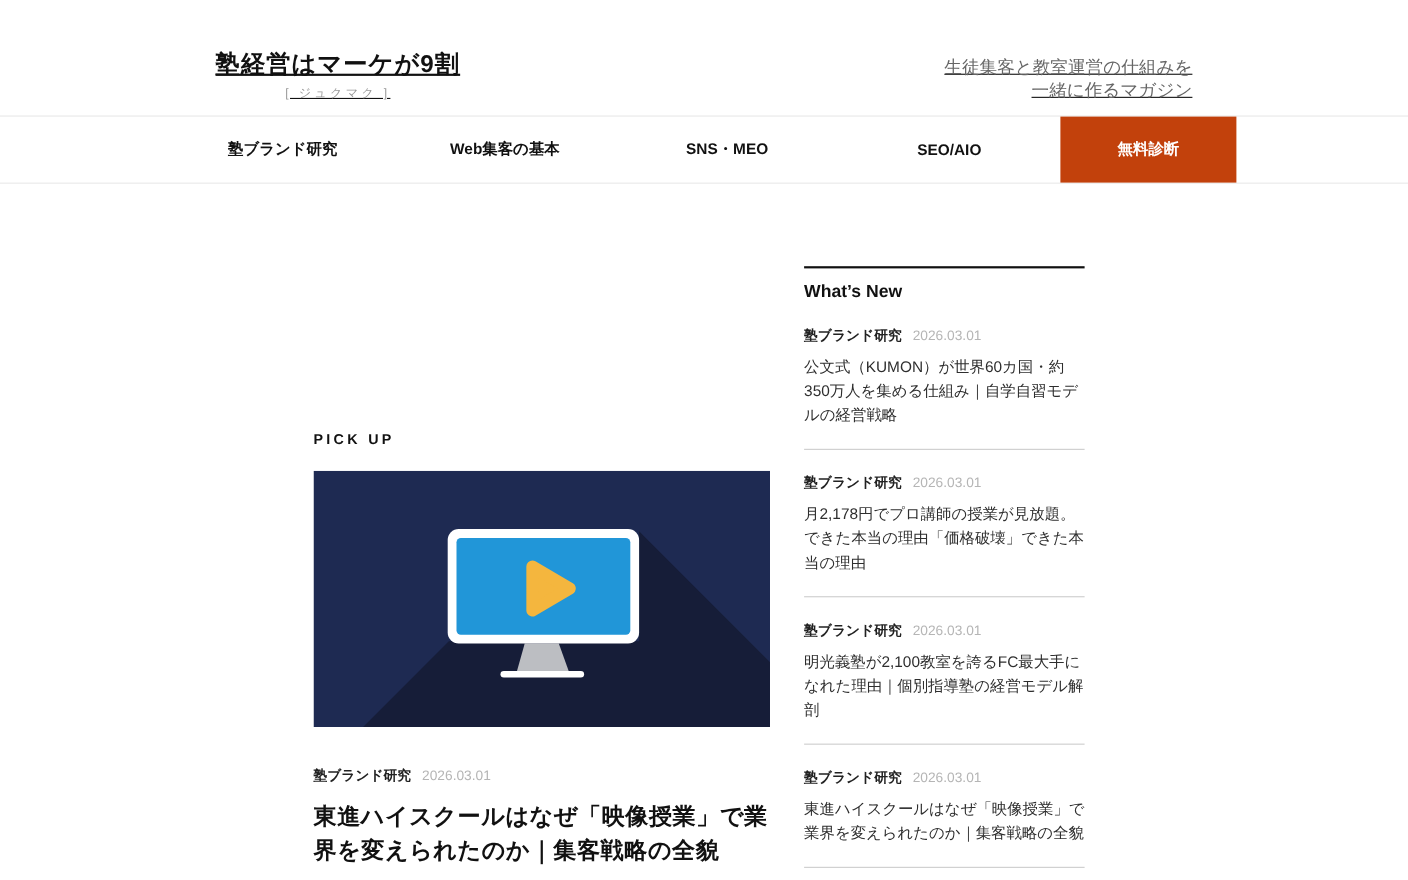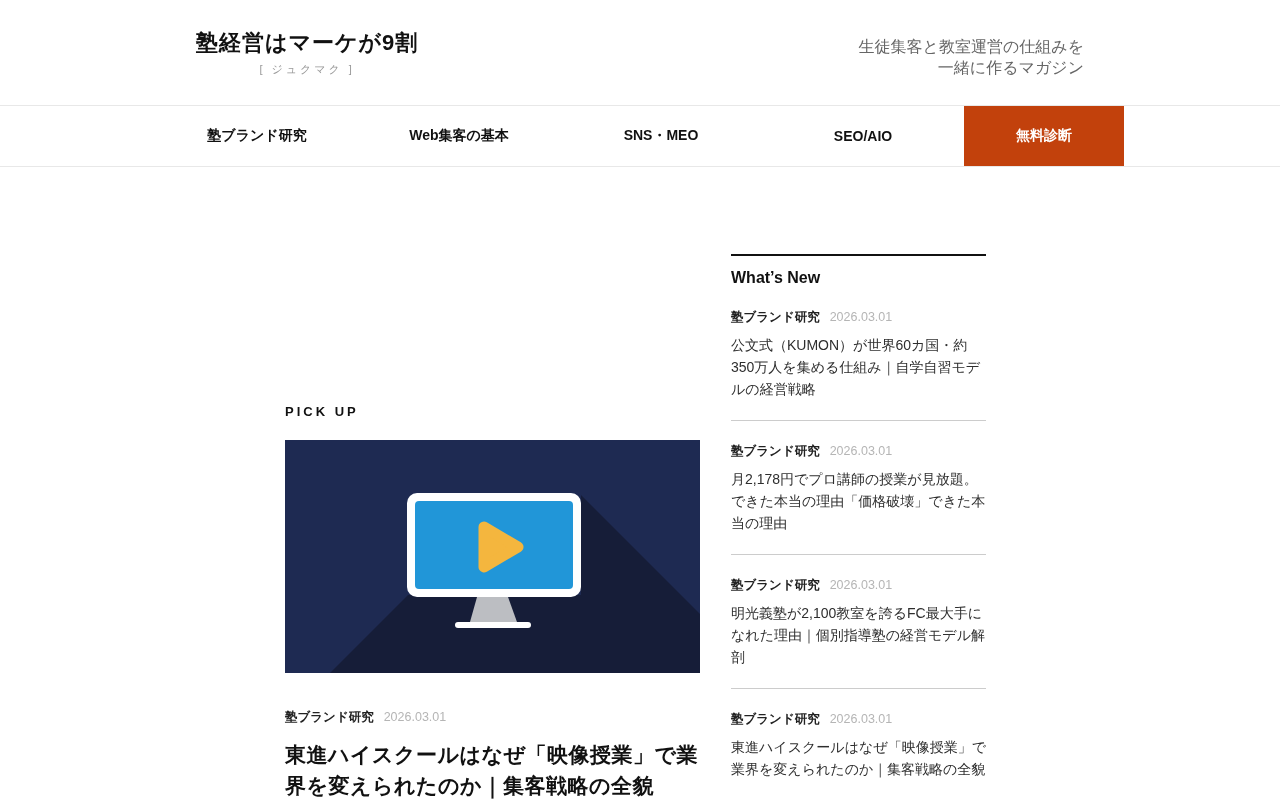--- a/index.html
+++ b/index.html
@@ -4,22 +4,22 @@
 <style>
   html,body{margin:0;padding:0;}
   body{
     width:1280px;height:800px;overflow:hidden;background:#ffffff;
     font-family:"Liberation Sans",sans-serif;color:#111;
     -webkit-font-smoothing:antialiased;
   }
   
   .header-inner{
     width:968px;margin:0 auto;box-sizing:border-box;
-    padding:28px 40px 0;height:105px;
-    display:flex;justify-content:space-between;align-items:flex-start;
+    padding:43px 40px 0;height:105px;
+    display:flex;justify-content:space-between;align-items:flex-start;text-decoration:underline;
   }
   .site-brand{display:inline-block;text-align:center;}
   .site-title{margin:0;font-size:22px;font-weight:700;letter-spacing:1px;color:#111;}
   .site-subtitle{margin-top:4px;font-size:11px;letter-spacing:3px;color:#999;}
   .tagline{padding-top:8px;text-align:right;font-size:16px;line-height:21px;color:#666;}
   
   .top-nav{border-top:1px solid #e8e8e8;border-bottom:1px solid #e8e8e8;}
   .nav-inner{width:968px;margin:0 auto;display:flex;height:60px;}
   .nav-link{
     flex:1;display:flex;align-items:center;justify-content:center;
@@ -39,21 +39,21 @@
   .hero{display:block;width:415px;height:233px;margin-top:21px;cursor:pointer;}
   .meta{font-size:12.5px;display:flex;align-items:baseline;gap:10px;}
   .meta .cat{font-weight:700;color:#222;}
   .meta .date{color:#b5b5b5;}
   .feature-meta{margin-top:36px;}
   .feature-title{
     margin:13px 0 0;font-size:21px;line-height:31px;font-weight:700;
     letter-spacing:0.5px;color:#111;cursor:pointer;
   }
   
-  .sidebar{width:255px;flex:0 0 255px;border-top:2px solid #111;padding-top:13px;margin-top:12px;}
+  .sidebar{width:255px;flex:0 0 255px;border-top:2px solid #111;padding-top:13px;}
   .sidebar-heading{margin:0;font-size:16px;font-weight:700;color:#111;}
   .side-item{padding:22px 0 20px;border-bottom:1px solid #ccc;}
   .side-item .item-title{
     margin-top:8px;font-size:14px;line-height:22px;color:#2e2e2e;cursor:pointer;
   }
 </style>
 </head>
 <body>
 
 <header>

